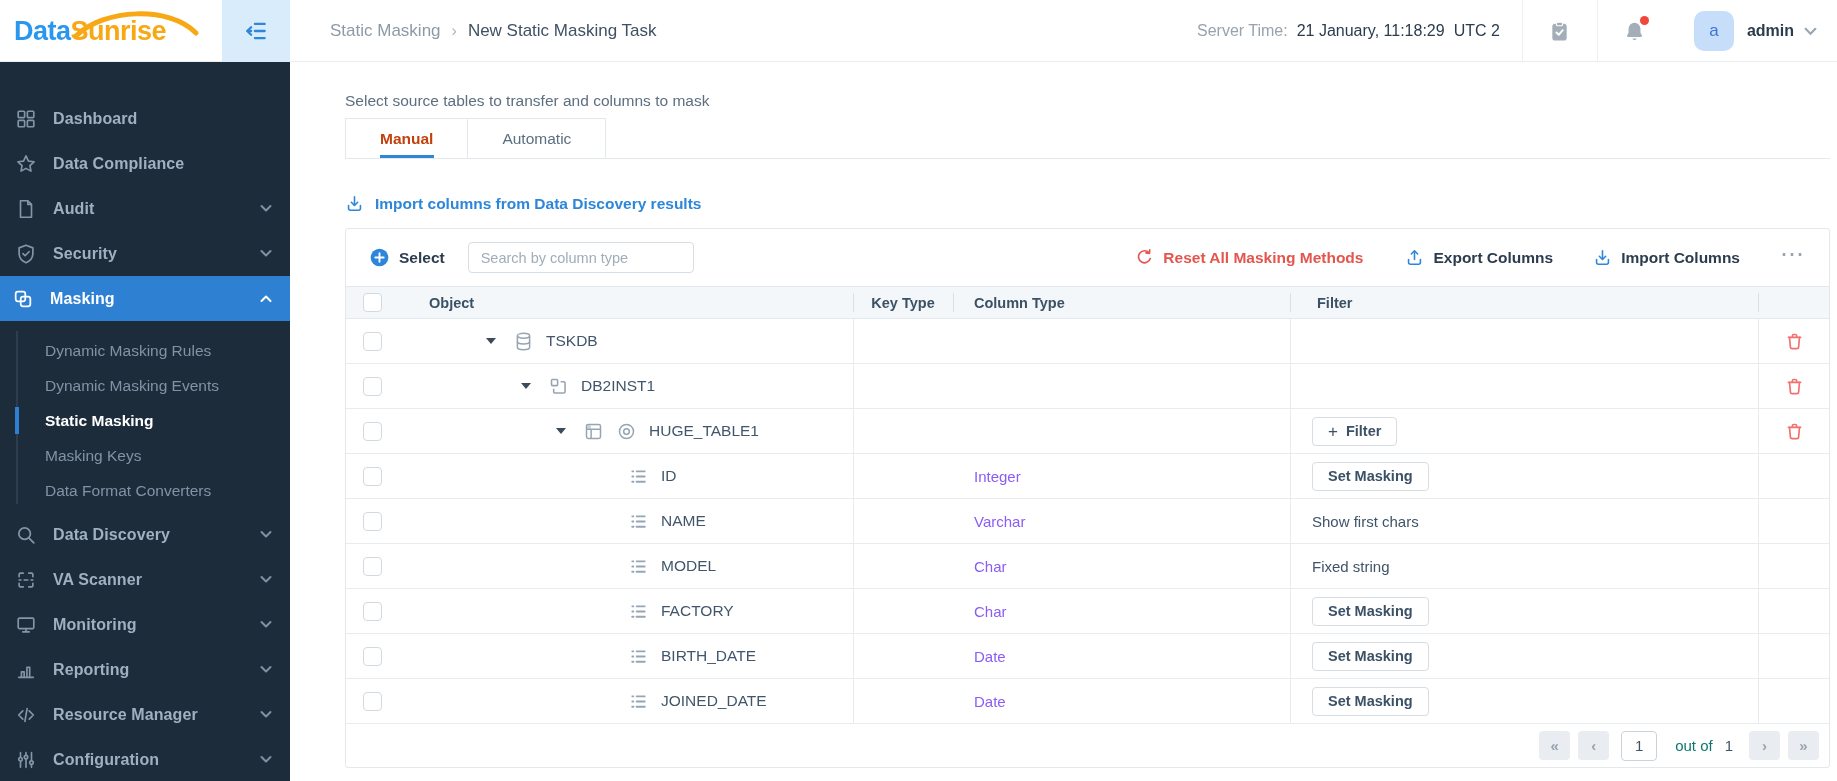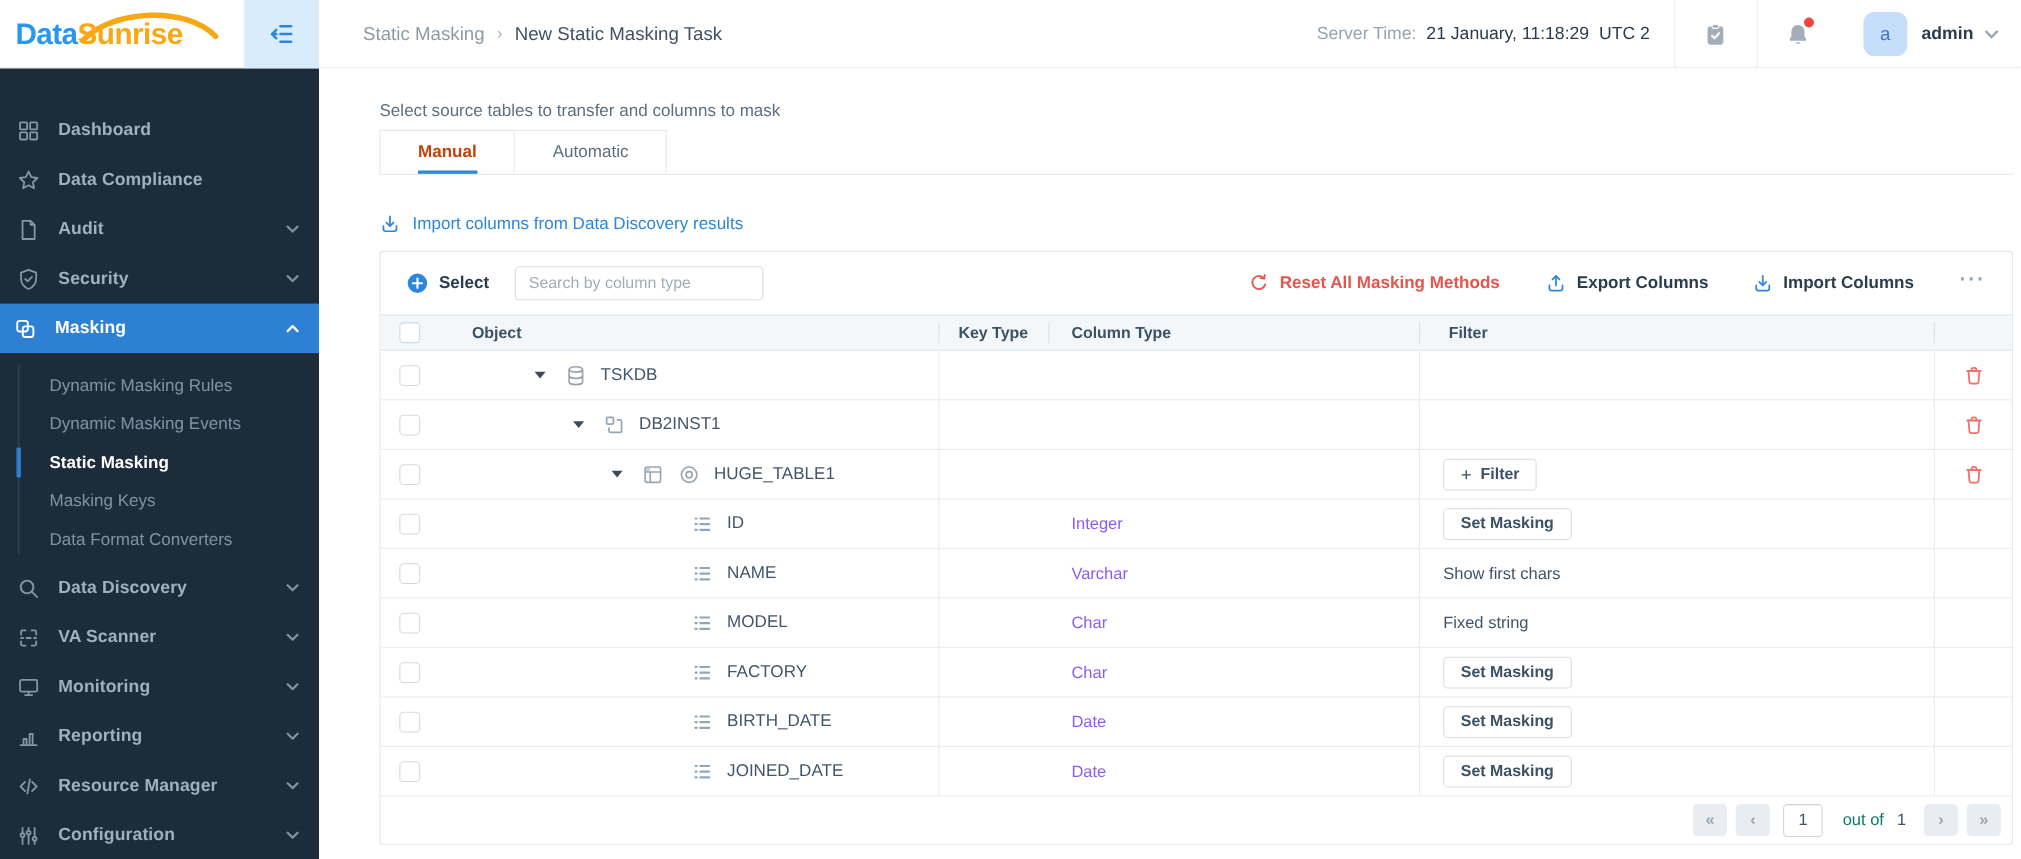--- a/index.html
+++ b/index.html
@@ -61,21 +61,21 @@
   .tabrow { position:absolute; left:55px; top:56px; width:1485px; height:41px; }
   .tabrow .tab-base { position:absolute; left:0; right:0; bottom:0; height:1px; background:#e3e8ec; }
   .tabs { position:absolute; left:0; top:0; height:41px; display:flex; }
   .tab { position:relative; height:41px; display:flex; align-items:center; padding:0 34px; font-size:15.5px;
          color:#5c6f80; background:#fff; border:1px solid #e3e8ec; cursor:pointer; }
   .tab + .tab { border-left:none; }
   .tab.active { color:#c2410c; font-weight:700; }
   .tab.active::after { content:''; position:absolute; left:50%; transform:translateX(-50%); bottom:0;
                        width:54px; height:3.5px; background:#2e86d9; }
   .import-link { position:absolute; left:55px; top:132px; display:flex; align-items:center; gap:11px;
-                 color:#2d86d9; font-size:15.5px; font-weight:400; cursor:pointer;justify-content:space-between; }
+                 color:#2d86d9; font-size:15.5px; font-weight:700; cursor:pointer;justify-content:space-between; }
   .import-link svg { width:19px; height:19px; }
 
   
   .panel { position:absolute; left:55px; top:166px; width:1485px; height:540px; border:1px solid #e2e8ed;
            border-radius:3px; background:#fff; display:flex; flex-direction:column; }
   .toolbar { height:57px; flex:none; display:flex; align-items:center; padding:0 24px; }
   .select-btn { display:flex; align-items:center; gap:10px; cursor:pointer; }
   .plus-circle { width:19px; height:19px; display:flex; }
   .select-label { font-size:15.5px; font-weight:700; color:#2b3c4e; }
   .search-input { margin-left:23px; width:226px; height:31px; border:1px solid #d7dee4; border-radius:4px;

